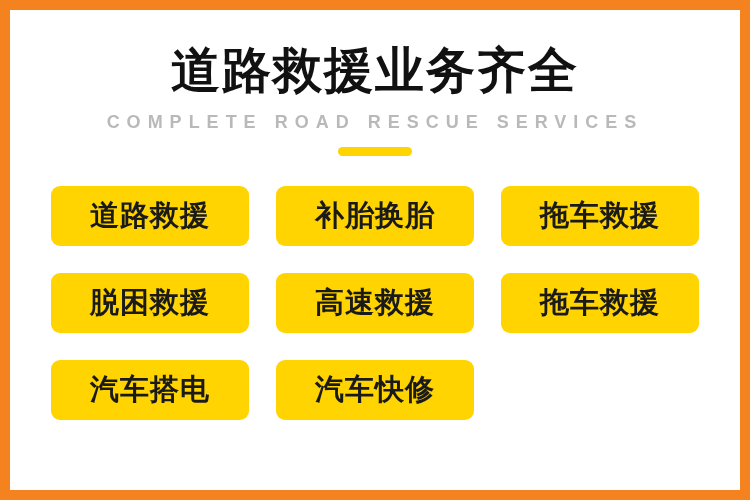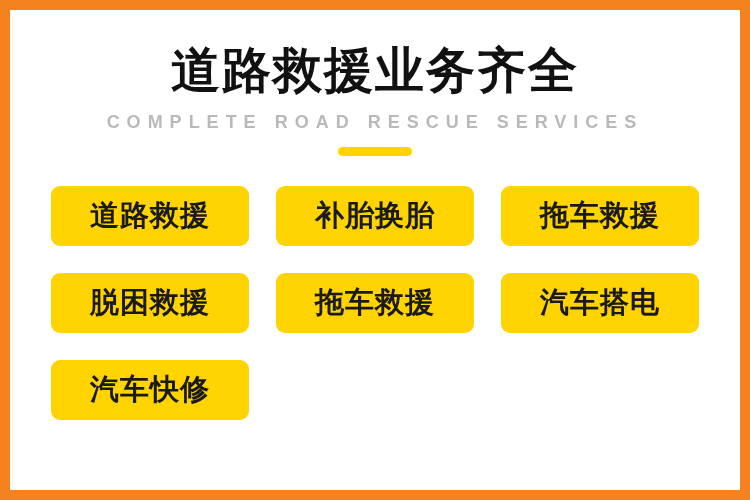--- a/index.html
+++ b/index.html
@@ -80,18 +80,19 @@
 
   <div class="subhead">COMPLETE ROAD RESCUE SERVICES</div>
 
   <div class="divider"></div>
 
   <div class="grid">
     <div class="chip">道路救援</div>
     <div class="chip">补胎换胎</div>
     <div class="chip">拖车救援</div>
     <div class="chip">脱困救援</div>
+    <div class="chip">高速救援</div>
     <div class="chip">拖车救援</div>
     <div class="chip">汽车搭电</div>
     <div class="chip">汽车快修</div>
   </div>
 
 </div>
 
 </body></html>

